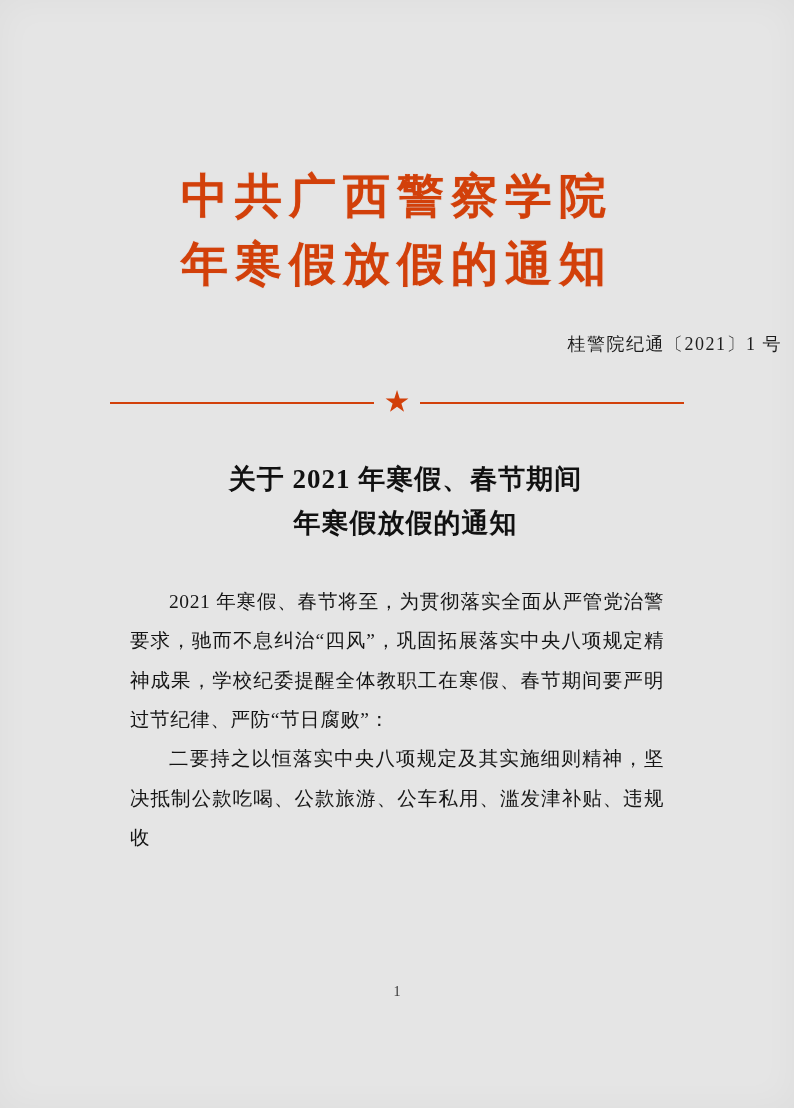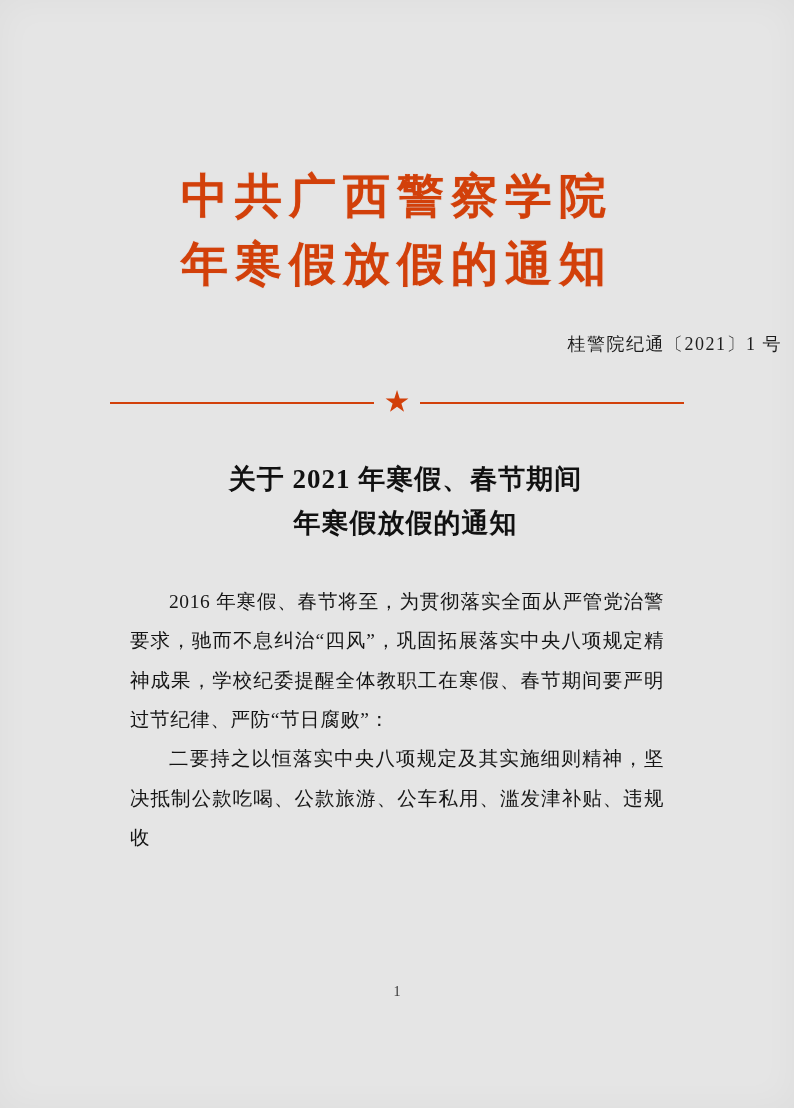--- a/index.html
+++ b/index.html
@@ -136,19 +136,19 @@
     <div class="star">★</div>
     <div class="rule"></div>
   </div>
 
   <div class="title">
     <span class="ln">关于 2021 年寒假、春节期间</span>
     <span class="ln">年寒假放假的通知</span>
   </div>
 
   <div class="body">
-    <p class="para">2016 年寒假、春节将至，为贯彻落实全面从严管党治警要求，驰而不息纠治“四风”，巩固拓展落实中央八项规定精神成果，学校纪委提醒全体教职工在寒假、春节期间要严明过节纪律、严防“节日腐败”：</p>
+    <p class="para">2021 年寒假、春节将至，为贯彻落实全面从严管党治警要求，驰而不息纠治“四风”，巩固拓展落实中央八项规定精神成果，学校纪委提醒全体教职工在寒假、春节期间要严明过节纪律、严防“节日腐败”：</p>
     <p class="para">二要持之以恒落实中央八项规定及其实施细则精神，坚决抵制公款吃喝、公款旅游、公车私用、滥发津补贴、违规收</p>
   </div>
 
   <div class="page-number">1</div>
 
 </div>
 
 </body></html>

